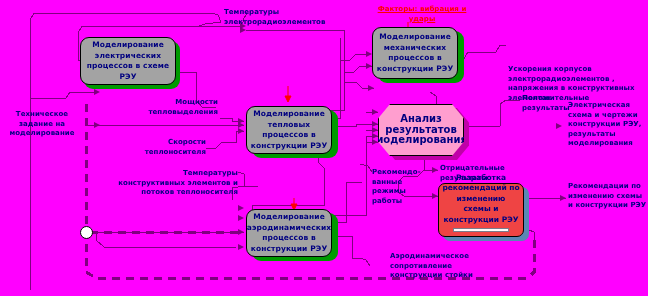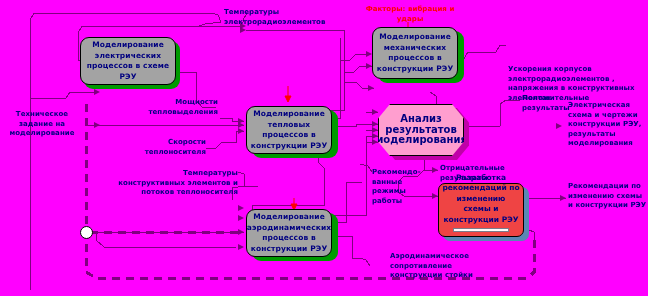--- a/index.html
+++ b/index.html
@@ -233,21 +233,21 @@
     </div>
   </div>
 
   <div class="junction" style="left:80px;top:226px;"></div>
 
   <div class="lbl" style="left:3px;top:110px;width:78px;text-align:center;">Техническое задание на моделирование</div>
 
   <div class="lbl" style="left:224px;top:8px;width:112px;">Температуры электрорадиоэлементов</div>
 
 
-  <div class="lbl red c" style="left:354px;top:5px;width:112px;">Факторы: вибрация и удары</div>
+  <div class="lbl red c" style="left:366px;top:5px;width:112px;text-decoration:underline;">Факторы: вибрация и удары</div>
 
 
   <div class="lbl r" style="left:126px;top:98px;width:92px;">Мощности тепловыделения</div>
 
   <div class="lbl r" style="left:126px;top:138px;width:80px;">Скорости теплоносителя</div>
 
   <div class="lbl r" style="left:118px;top:169px;width:120px;">Температуры конструктивных элементов и потоков теплоносителя</div>
 
   <div class="lbl" style="left:508px;top:39px;width:140px;margin-top:26px;">Ускорения корпусов электрорадиоэлементов , напряжения в конструктивных элементах</div>
 

